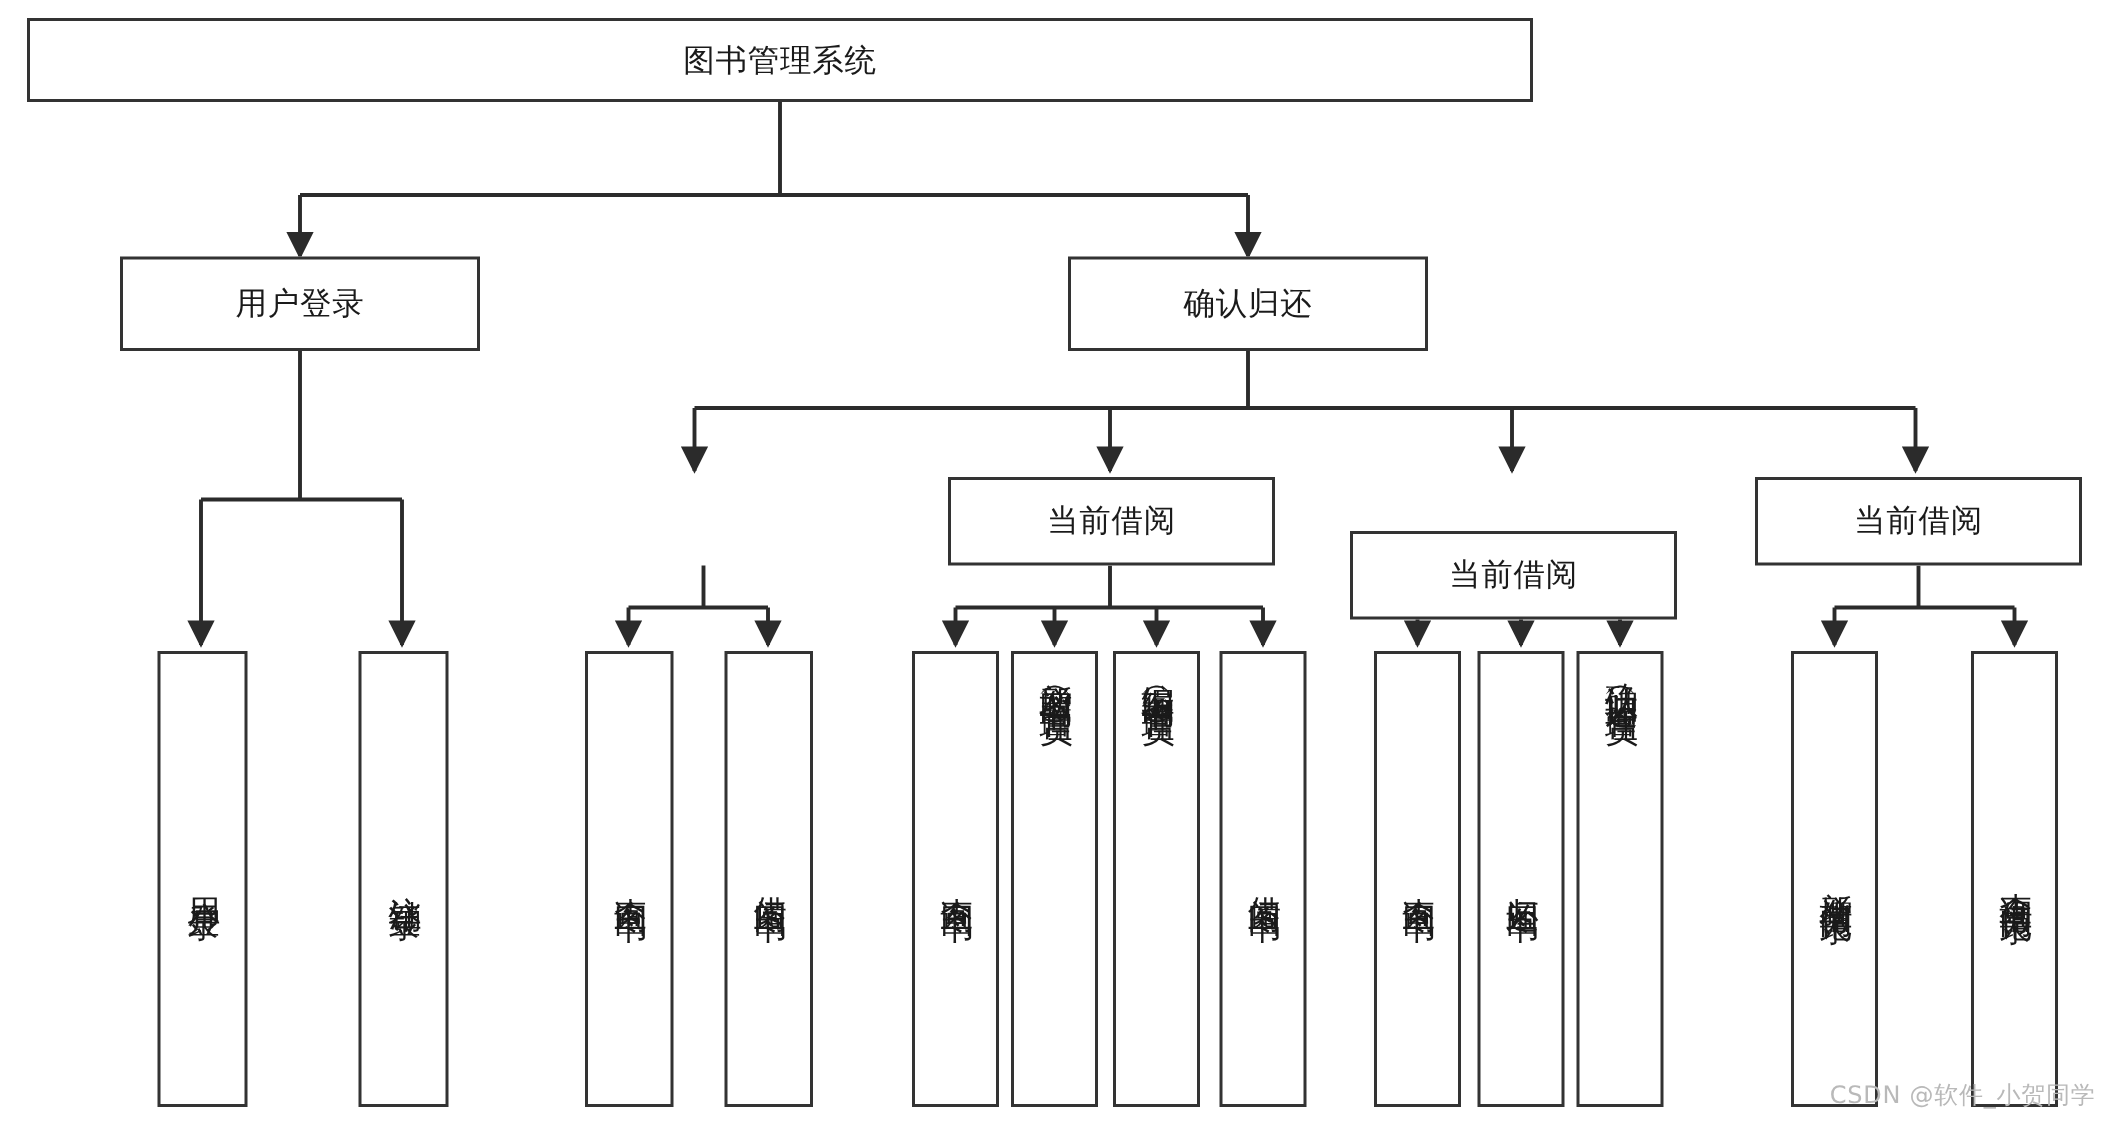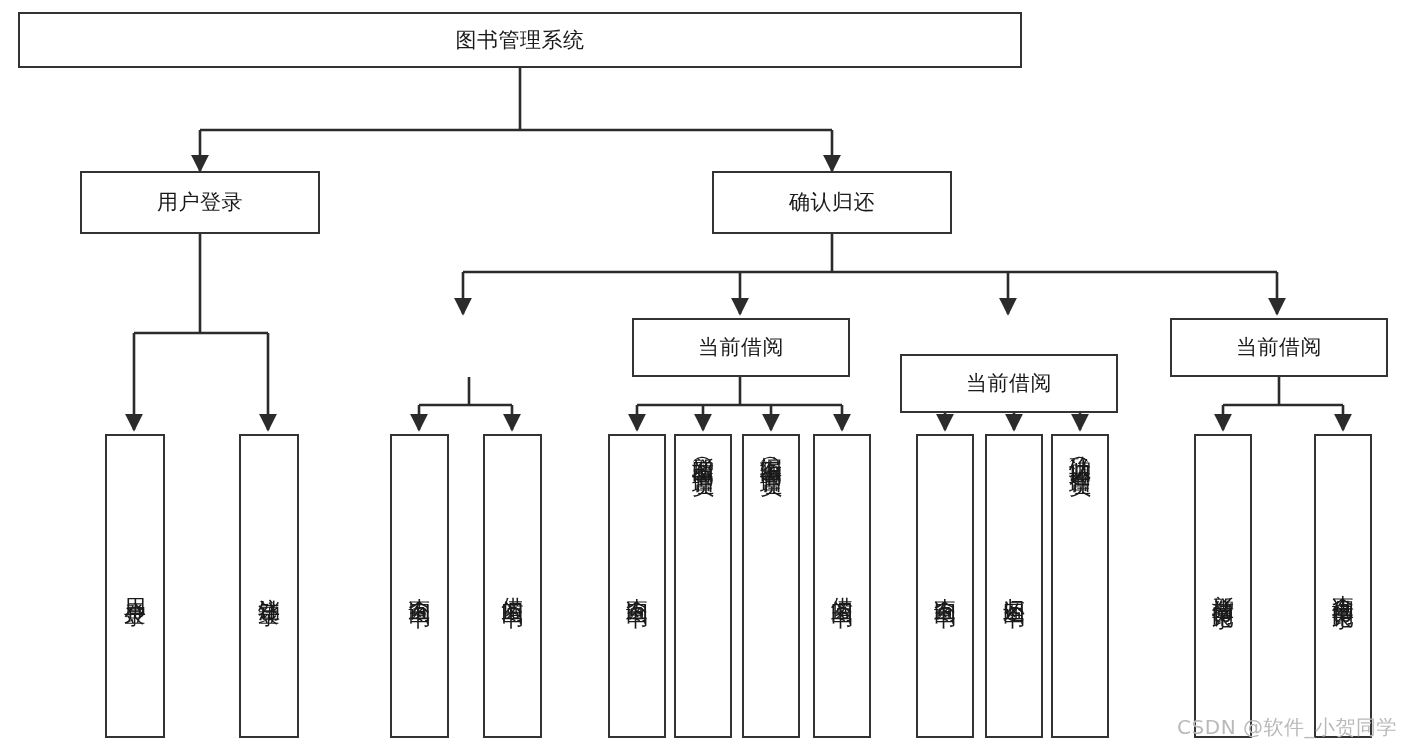--- a/index.html
+++ b/index.html
@@ -58,21 +58,21 @@
     white-space: nowrap;
   }
   .node.vertical.top .label {
     align-self: flex-start;
     margin-top: 2px;
   }
   .watermark {
     position: absolute;
     right: 8px;
     bottom: 6px;
-    font-size: 20px;
+    font-size: 16px;
     color: #b9b9b9;
     letter-spacing: 0.5px;
     z-index: 5;
     white-space: nowrap;
   }
 </style>
 </head>
 <body>
 
 <div id="canvas">

